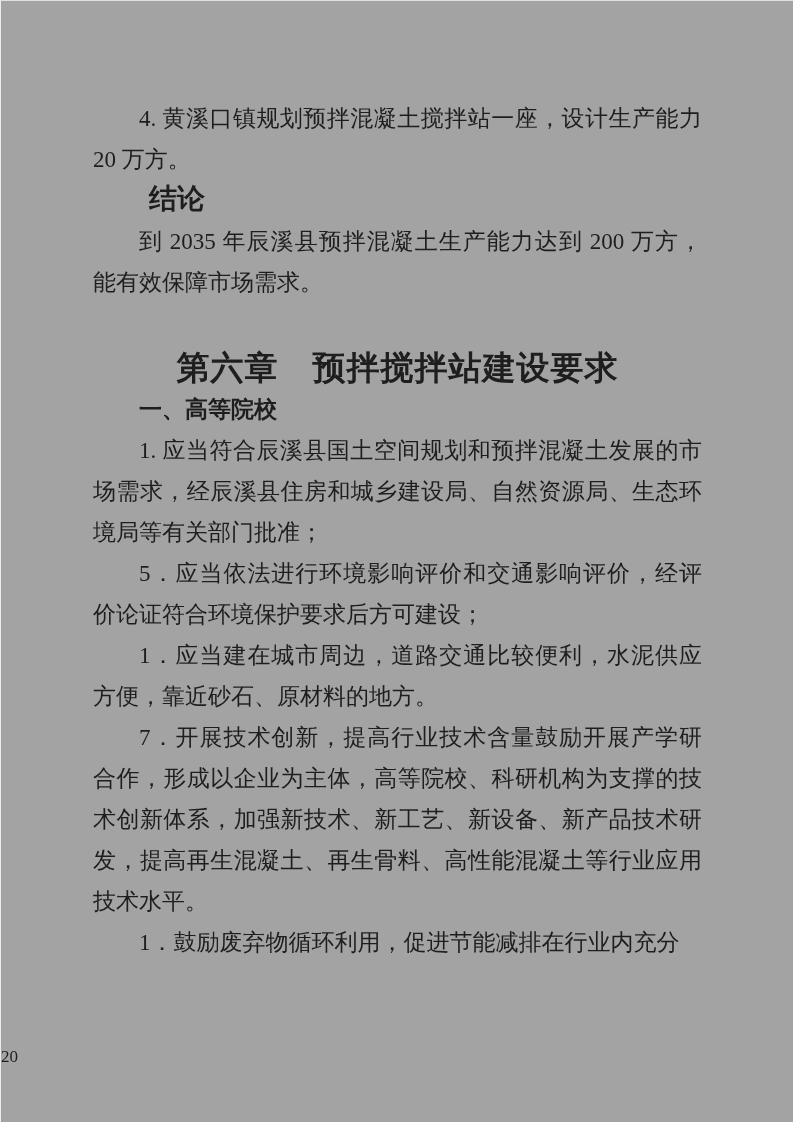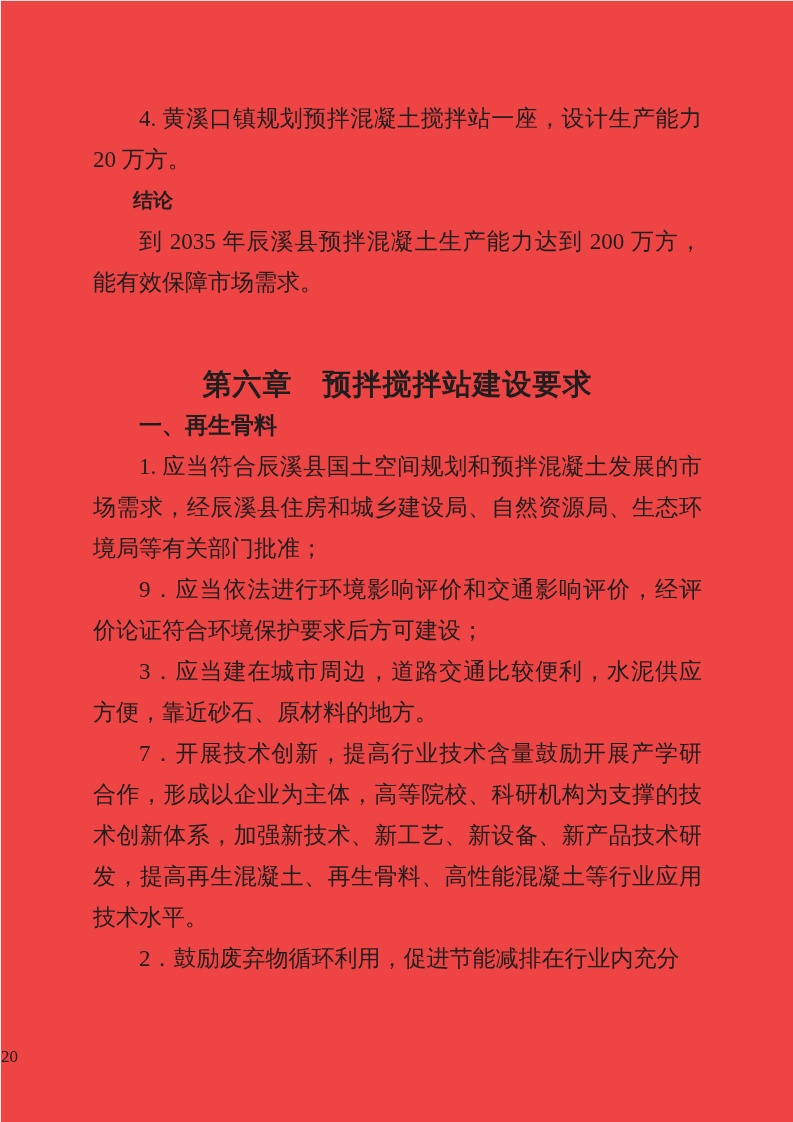--- a/index.html
+++ b/index.html
@@ -4,21 +4,21 @@
 <style>
   html, body {
     margin: 0;
     padding: 0;
     background: #ffffff;
   }
   .page {
     position: relative;
     width: 793px;
     height: 1122px;
-    background: #ef4444;
+    background: #a3a3a3;
     overflow: hidden;
     font-family: "Liberation Serif", "DejaVu Serif", serif;
     color: #1e1e1e;
     border-top: 1px solid #e0e0e0;
     border-left: 1px solid #ededed;
     box-sizing: border-box;
   }
   .content {
     position: absolute;
     top: 97px;
@@ -30,30 +30,30 @@
     text-justify: inter-ideograph;
   }
   .para {
     margin: 0;
     text-indent: 2em;
   }
   .bold-label {
     margin: 0;
     text-indent: 2em;
     font-weight: 700;
-    font-family: Liberation Serif, serif;
-    font-size: 20px;
+    font-family: Liberation Mono, monospace;
+    font-size: 28px;
   }
   .chapter-heading {
-    margin: 60px 0 0 0;
+    margin: 44px 0 0 0;
     text-indent: 0;
     text-align: center;
     font-weight: 700;
     font-family: "Liberation Sans", "DejaVu Sans", sans-serif;
-    font-size: 29px;
+    font-size: 33px;
     line-height: 42px;
     letter-spacing: 1px;
   }
   .section-heading {
     margin: 0;
     text-indent: 2em;
     font-weight: 700;
     font-family: "Liberation Sans", "DejaVu Sans", sans-serif;
     font-size: 23px;
   }
@@ -75,30 +75,30 @@
   <div class="content">
 
     <p class="para">4. 黄溪口镇规划预拌混凝土搅拌站一座，设计生产能力 20 万方。</p>
 
     <p class="bold-label">结论</p>
 
     <p class="para">到 2035 年辰溪县预拌混凝土生产能力达到 200 万方，能有效保障市场需求。</p>
 
     <p class="chapter-heading">第六章　预拌搅拌站建设要求</p>
 
-    <p class="section-heading">一、再生骨料</p>
+    <p class="section-heading">一、高等院校</p>
 
     <p class="para">1. 应当符合辰溪县国土空间规划和预拌混凝土发展的市场需求，经辰溪县住房和城乡建设局、自然资源局、生态环境局等有关部门批准；</p>
 
-    <p class="para">9．应当依法进行环境影响评价和交通影响评价，经评价论证符合环境保护要求后方可建设；</p>
+    <p class="para">5．应当依法进行环境影响评价和交通影响评价，经评价论证符合环境保护要求后方可建设；</p>
 
-    <p class="para">3．应当建在城市周边，道路交通比较便利，水泥供应方便，靠近砂石、原材料的地方。</p>
+    <p class="para">1．应当建在城市周边，道路交通比较便利，水泥供应方便，靠近砂石、原材料的地方。</p>
 
 
     <p class="para">7．开展技术创新，提高行业技术含量鼓励开展产学研合作，形成以企业为主体，高等院校、科研机构为支撑的技术创新体系，加强新技术、新工艺、新设备、新产品技术研发，提高再生混凝土、再生骨料、高性能混凝土等行业应用技术水平。</p>
 
-    <p class="para">2．鼓励废弃物循环利用，促进节能减排在行业内充分</p>
+    <p class="para">1．鼓励废弃物循环利用，促进节能减排在行业内充分</p>
 
   </div>
 
   <div class="page-number">20</div>
 
 </div>
 
 </body></html>

